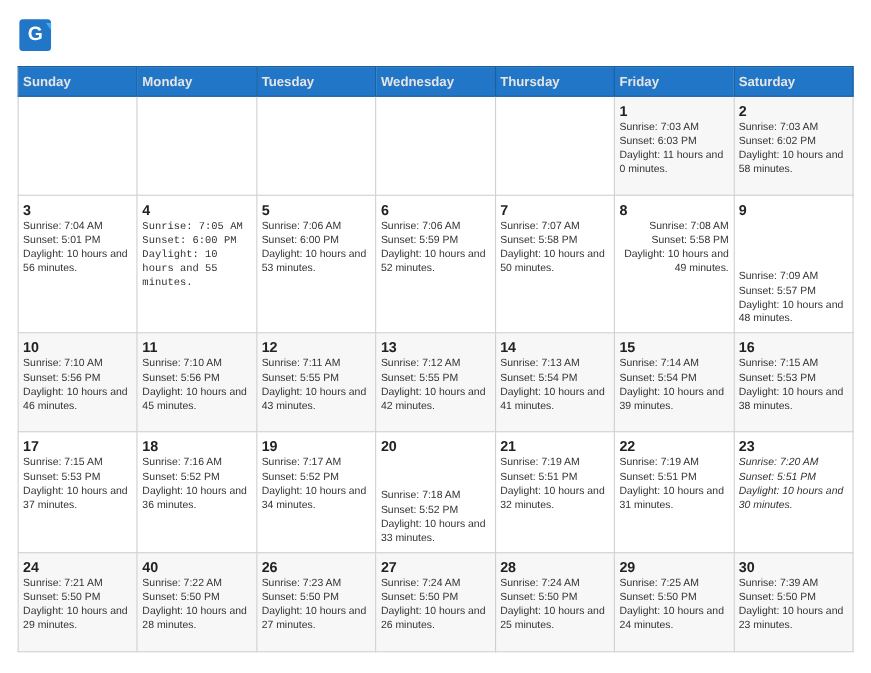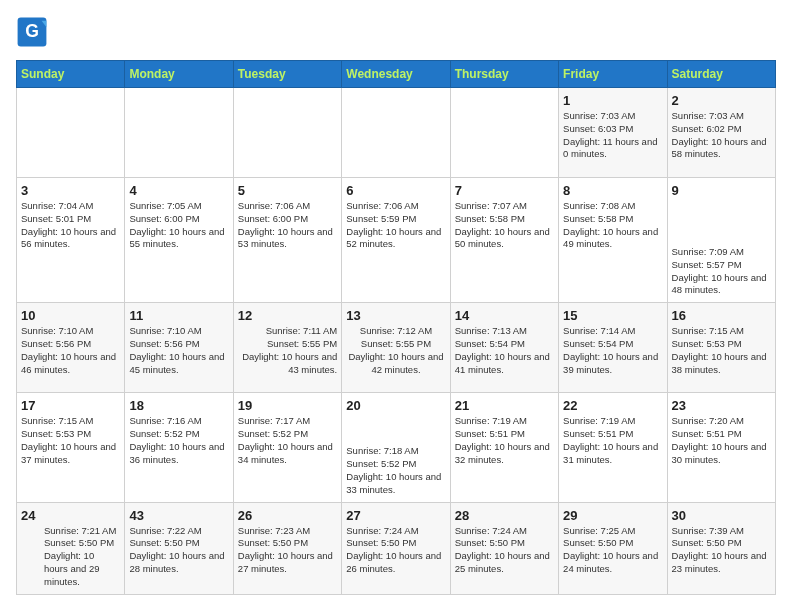--- a/index.html
+++ b/index.html
@@ -42,21 +42,21 @@
       font-size: 15px;
       color: #555;
     }
     table {
       width: 100%;
       border-collapse: collapse;
       table-layout: fixed;
     }
     thead th {
       background: #2176c7;
-      color: #bef264;
+      color: #e5e5e5;
       font-size: 12px;
       font-weight: bold;
       padding: 6px 4px;
       text-align: left;
       border: 1px solid #1a5fa0;
     }
     tbody td {
       vertical-align: top;
       padding: 5px 4px;
       font-size: 10px;
@@ -143,21 +143,21 @@
         </tr>
         <tr>
           <td>
             <span class="day-num">3</span>
             <div class="cell-text" style="white-space: pre-line;">Sunrise: 7:04 AM
 Sunset: 5:01 PM
 Daylight: 10 hours and 56 minutes.</div>
           </td>
           <td>
             <span class="day-num">4</span>
-            <div class="cell-text" style="white-space: pre-line;">Sunrise: 7:05 AM
+            <div class="cell-text" style="white-space: pre-line; font-family: Liberation Mono, monospace;">Sunrise: 7:05 AM
 Sunset: 6:00 PM
 Daylight: 10 hours and 55 minutes.</div>
           </td>
           <td>
             <span class="day-num">5</span>
             <div class="cell-text" style="white-space: pre-line;">Sunrise: 7:06 AM
 Sunset: 6:00 PM
 Daylight: 10 hours and 53 minutes.</div>
           </td>
           <td>
@@ -167,21 +167,21 @@
 Daylight: 10 hours and 52 minutes.</div>
           </td>
           <td>
             <span class="day-num">7</span>
             <div class="cell-text" style="white-space: pre-line;">Sunrise: 7:07 AM
 Sunset: 5:58 PM
 Daylight: 10 hours and 50 minutes.</div>
           </td>
           <td>
             <span class="day-num">8</span>
-            <div class="cell-text" style="white-space: pre-line;">Sunrise: 7:08 AM
+            <div class="cell-text" style="white-space: pre-line; text-align: right;">Sunrise: 7:08 AM
 Sunset: 5:58 PM
 Daylight: 10 hours and 49 minutes.</div>
           </td>
           <td>
             <span class="day-num">9</span>
             <div class="cell-text" style="white-space: pre-line; margin-top: 48px;">Sunrise: 7:09 AM
 Sunset: 5:57 PM
 Daylight: 10 hours and 48 minutes.</div>
           </td>
         </tr>
@@ -193,27 +193,27 @@
 Daylight: 10 hours and 46 minutes.</div>
           </td>
           <td>
             <span class="day-num">11</span>
             <div class="cell-text" style="white-space: pre-line;">Sunrise: 7:10 AM
 Sunset: 5:56 PM
 Daylight: 10 hours and 45 minutes.</div>
           </td>
           <td>
             <span class="day-num">12</span>
-            <div class="cell-text" style="white-space: pre-line; text-align: right;">Sunrise: 7:11 AM
+            <div class="cell-text" style="white-space: pre-line;">Sunrise: 7:11 AM
 Sunset: 5:55 PM
 Daylight: 10 hours and 43 minutes.</div>
           </td>
           <td>
             <span class="day-num">13</span>
-            <div class="cell-text" style="white-space: pre-line; text-align: center;">Sunrise: 7:12 AM
+            <div class="cell-text" style="white-space: pre-line;">Sunrise: 7:12 AM
 Sunset: 5:55 PM
 Daylight: 10 hours and 42 minutes.</div>
           </td>
           <td>
             <span class="day-num">14</span>
             <div class="cell-text" style="white-space: pre-line;">Sunrise: 7:13 AM
 Sunset: 5:54 PM
 Daylight: 10 hours and 41 minutes.</div>
           </td>
           <td>
@@ -261,34 +261,34 @@
 Daylight: 10 hours and 32 minutes.</div>
           </td>
           <td>
             <span class="day-num">22</span>
             <div class="cell-text" style="white-space: pre-line;">Sunrise: 7:19 AM
 Sunset: 5:51 PM
 Daylight: 10 hours and 31 minutes.</div>
           </td>
           <td>
             <span class="day-num">23</span>
-            <div class="cell-text" style="white-space: pre-line;">Sunrise: 7:20 AM
+            <div class="cell-text" style="white-space: pre-line; font-style: italic;">Sunrise: 7:20 AM
 Sunset: 5:51 PM
 Daylight: 10 hours and 30 minutes.</div>
           </td>
         </tr>
         <tr>
           <td>
             <span class="day-num">24</span>
-            <div class="cell-text" style="white-space: pre-line; margin-left: 23px;">Sunrise: 7:21 AM
+            <div class="cell-text" style="white-space: pre-line;">Sunrise: 7:21 AM
 Sunset: 5:50 PM
 Daylight: 10 hours and 29 minutes.</div>
           </td>
           <td>
-            <span class="day-num">43</span>
+            <span class="day-num">40</span>
             <div class="cell-text" style="white-space: pre-line;">Sunrise: 7:22 AM
 Sunset: 5:50 PM
 Daylight: 10 hours and 28 minutes.</div>
           </td>
           <td>
             <span class="day-num">26</span>
             <div class="cell-text" style="white-space: pre-line;">Sunrise: 7:23 AM
 Sunset: 5:50 PM
 Daylight: 10 hours and 27 minutes.</div>
           </td>

